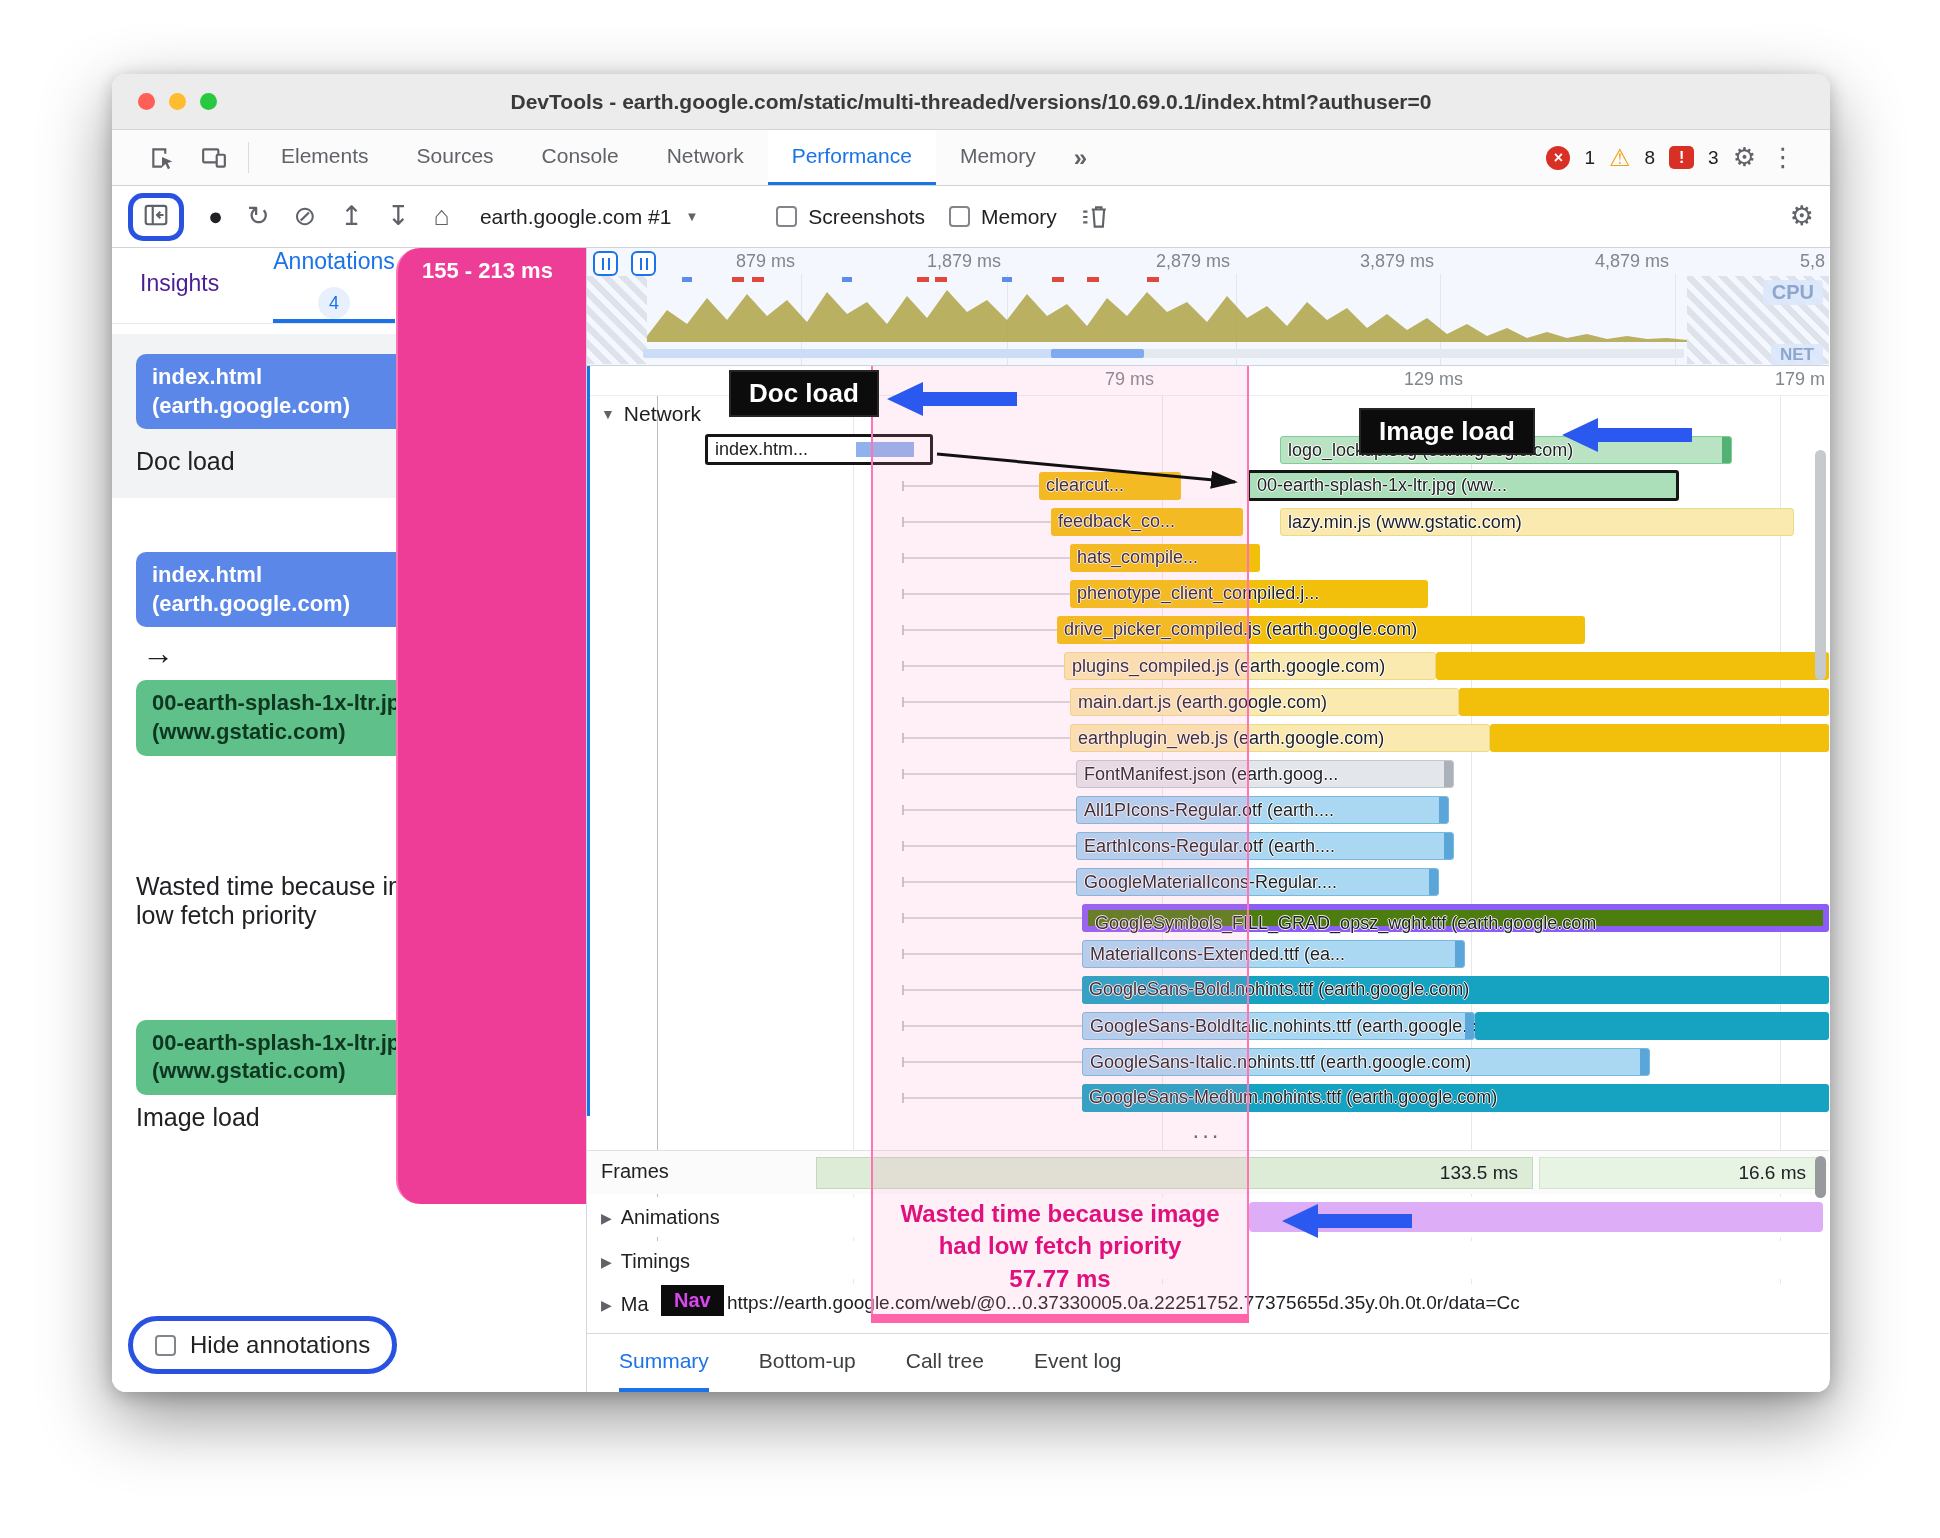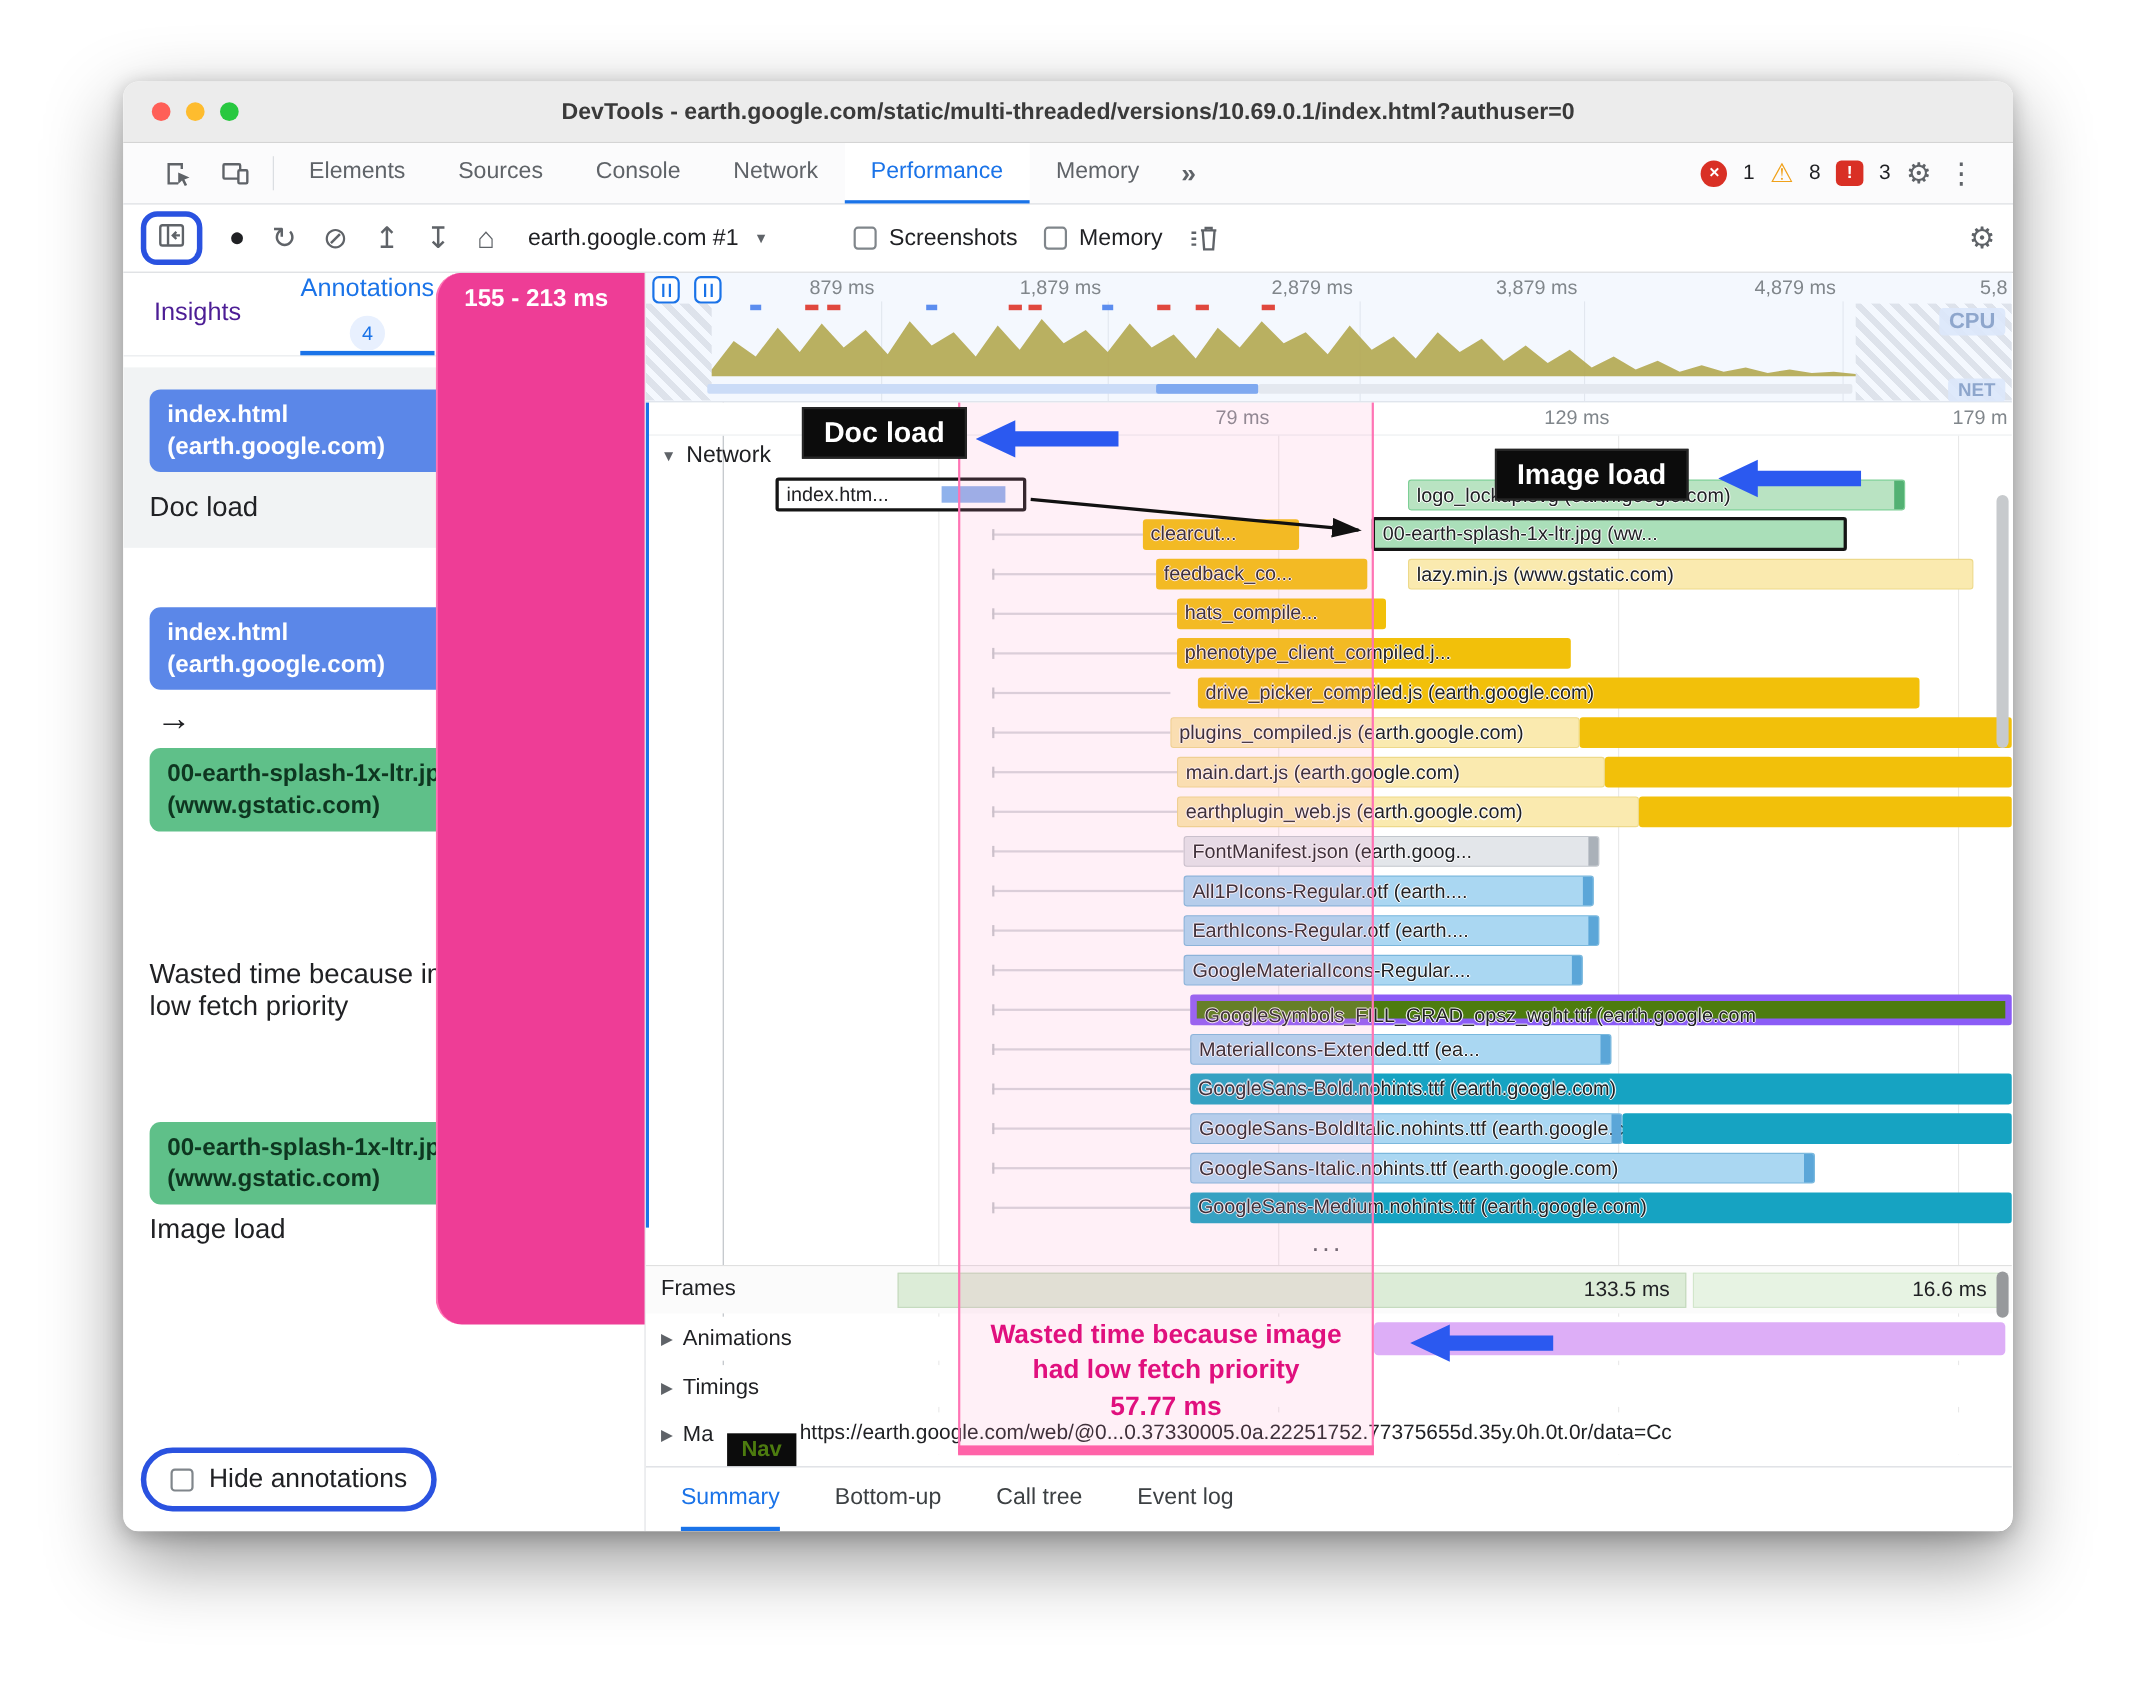--- a/index.html
+++ b/index.html
@@ -142,21 +142,21 @@
   .frames{top:784px;height:44px;border-top:1px solid #e0e0e0;background:#fbfbfb;}
   .track-label{position:absolute;left:14px;top:9px;font-size:20px;color:#202124;display:flex;gap:9px;align-items:center;}
   .fbar{position:absolute;top:6px;height:32px;display:flex;align-items:center;justify-content:flex-end;
     padding-right:14px;font-size:19px;color:#202124;}
   .fbar.one{left:229px;width:717px;background:#dcecd7;border:1px solid #c3d9bc;}
   .fbar.two{left:952px;width:282px;background:#e7f3e3;border:1px solid #d2e6cb;}
   .anim{top:831px;height:40px;background:#fff;}
   .abar{position:absolute;left:662px;right:6px;top:5px;height:30px;background:#ddaef7;border-radius:4px;}
   .timings{top:875px;height:38px;background:#fff;}
   .mainrow{top:918px;height:38px;background:#fff;}
-  .nav-badge{position:absolute;left:74px;top:1px;background:#0c0c0c;color:#4d7c0f;font-weight:bold;font-size:20px;padding:4px 13px;z-index:6;margin-top:18px;}
+  .nav-badge{position:absolute;left:74px;top:1px;background:#0c0c0c;color:#d946ef;font-weight:bold;font-size:20px;padding:4px 13px;z-index:6;}
   .url{position:absolute;left:140px;right:10px;top:8px;font-size:19px;color:#202124;white-space:nowrap;overflow:hidden;}
 
   .vthumb{position:absolute;right:3px;width:11px;border-radius:6px;z-index:8;}
   .vthumb.netsb{top:84px;height:230px;background:#c7cacd;}
   .vthumb.trksb{top:790px;height:42px;background:#97999c;}
 
   
   .btabs{position:absolute;left:0;right:0;top:967px;height:59px;border-top:1px solid #d5d8dd;background:#ffffff;
     display:flex;align-items:stretch;gap:50px;padding-left:32px;z-index:9;}
   .btab{display:flex;align-items:center;font-size:21px;color:#3c4043;border-bottom:4px solid transparent;}
@@ -421,21 +421,21 @@
               </div>
             </div>
             <div class="lane">
               <div class="whisker" style="left: 315px; width: 168px;"></div>
               <div class="bar yellow" style="left: 483px; width: 358px;">
                 <span class="blabel">phenotype_client_compiled.j...</span>
               </div>
             </div>
             <div class="lane">
               <div class="whisker" style="left: 315px; width: 162px;"></div>
-              <div class="bar yellow" style="left: 502px; width: 656px; text-decoration: underline;">
+              <div class="bar yellow" style="left: 470px; width: 528px; text-decoration: underline;">
                 <span class="blabel">drive_picker_compiled.js (earth.google.com)</span>
               </div>
             </div>
             <div class="lane">
               <div class="whisker" style="left: 315px; width: 162px;"></div>
               <div class="bar yellowlight" style="left: 477px; width: 372px;">
                 <span class="blabel">plugins_compiled.js (earth.google.com)</span>
               </div>
               <div class="bar yellow" style="left: 849px; width: 393px;"></div>
             </div>

